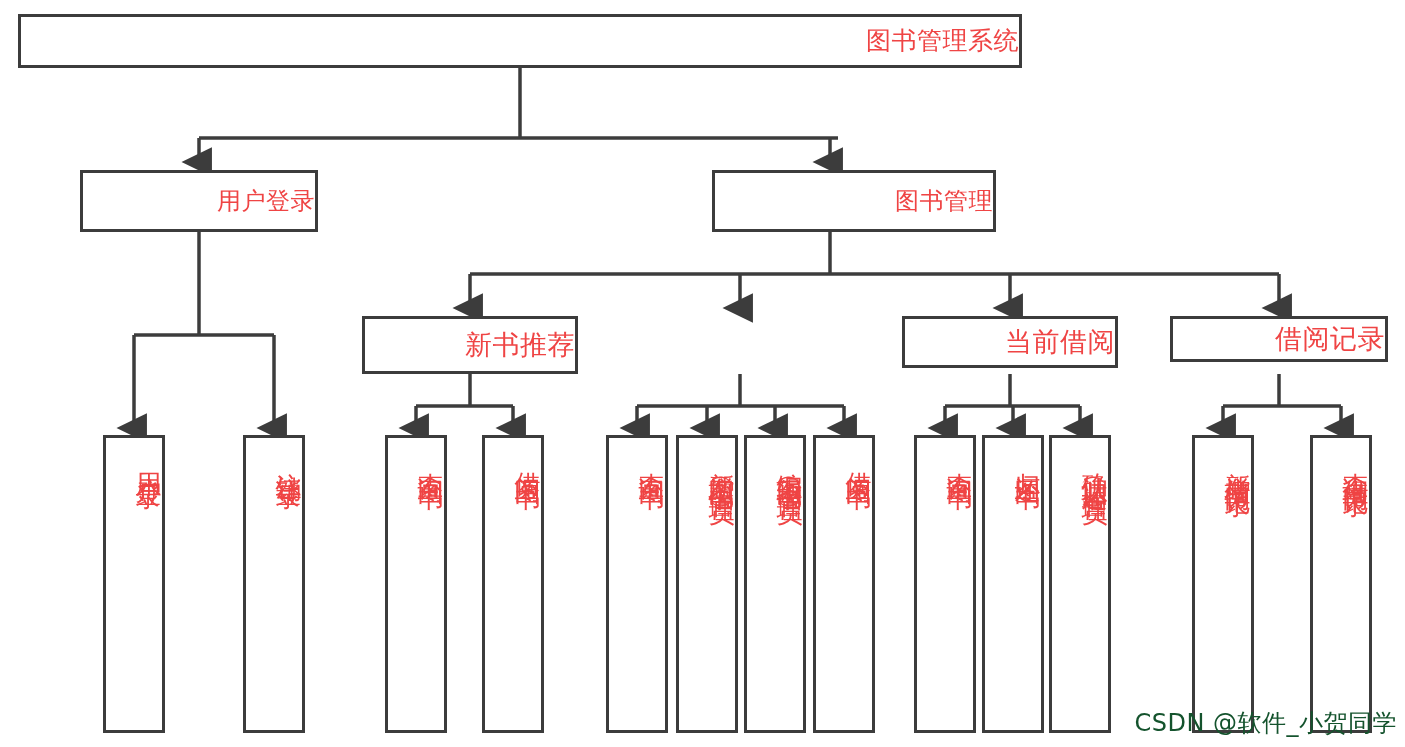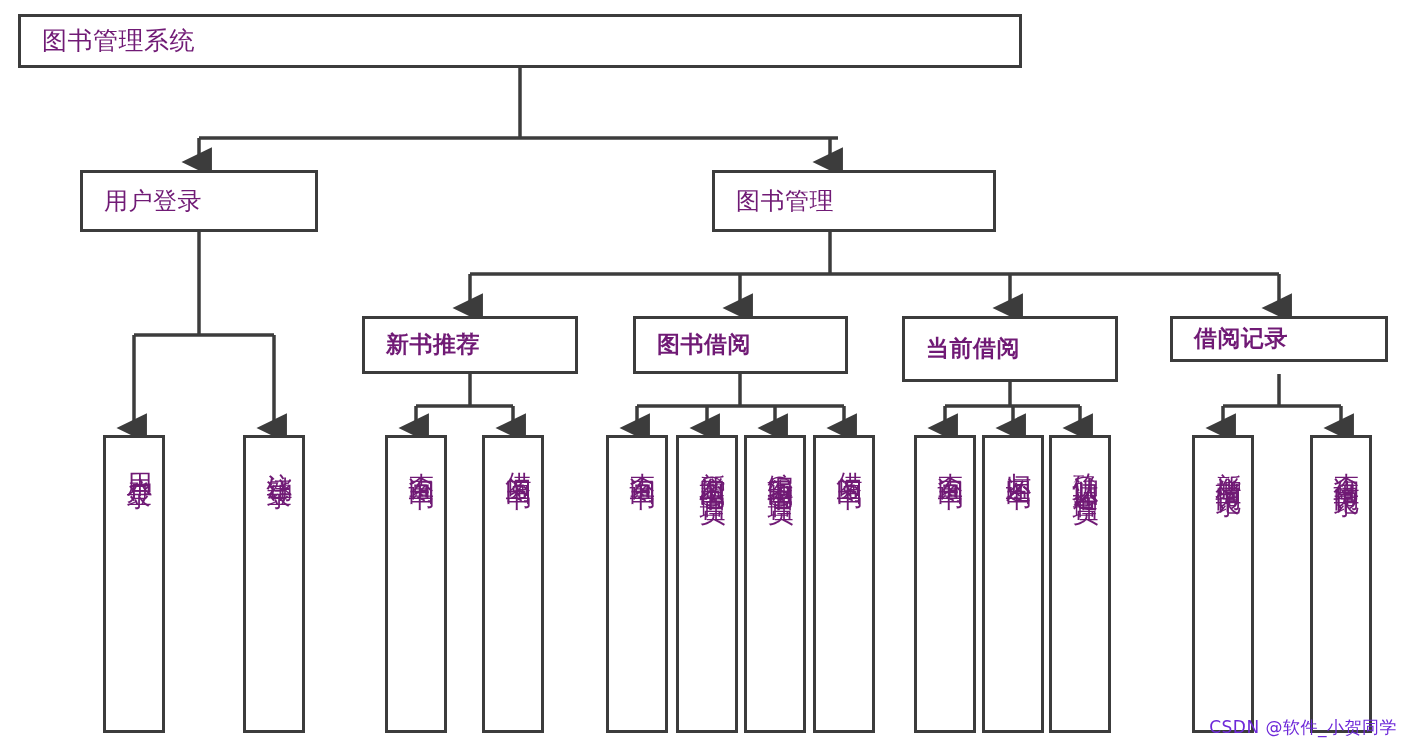--- a/index.html
+++ b/index.html
@@ -25,55 +25,55 @@
     height: 747px;
     pointer-events: none;
   }
   .node {
     position: absolute;
     box-sizing: border-box;
     background: #ffffff;
     border: 3px solid #3c3c3c;
     display: flex;
     align-items: center;
-    justify-content: flex-start;
-    color: #701a75;
+    justify-content: flex-end;
+    color: #ef4444;
     z-index: 2;
     padding-left: 21px;
   }
   .node-label {
     display: block;
     text-align: center;
     line-height: 1.18;
     white-space: nowrap;
     letter-spacing: 0.5px;
   }
   .node.root { border-width: 3px; }
   .node.root .node-label { font-size: 25px; }
   .node.level2 .node-label { font-size: 24px; }
-  .node.level3 .node-label { font-size: 23px; font-weight: bold; }
+  .node.level3 .node-label { font-size: 27px; }
   .node.leaf {
     border-width: 3px;
     align-items: flex-start;
     padding-top: 14px;
   }
   .node.leaf .node-label {
     writing-mode: vertical-rl;
     text-orientation: upright;
     font-size: 26px;
     letter-spacing: 4px;
     line-height: 1;
     white-space: nowrap;
   }
   .watermark {
     position: absolute;
     right: 8px;
     bottom: 8px;
-    font-size: 17px;
-    color: #6d28d9;
+    font-size: 24px;
+    color: #14532d;
     letter-spacing: 0.5px;
     white-space: nowrap;
     z-index: 3;
     font-family: "DejaVu Sans", "Liberation Sans", sans-serif;
   }
 </style>
 </head>
 <body>
 
 <div id="diagram">
@@ -135,24 +135,21 @@
   <div class="node level2" style="left:80px;top:170px;width:238px;height:62px;">
     <span class="node-label">用户登录</span>
   </div>
   <div class="node level2" style="left:712px;top:170px;width:284px;height:62px;">
     <span class="node-label">图书管理</span>
   </div>
 
   <div class="node level3" style="left:362px;top:316px;width:216px;height:58px;">
     <span class="node-label">新书推荐</span>
   </div>
-  <div class="node level3" style="left:633px;top:316px;width:215px;height:58px;">
-    <span class="node-label">图书借阅</span>
-  </div>
-  <div class="node level3" style="left:902px;top:316px;width:216px;height:66px;">
+  <div class="node level3" style="left:902px;top:316px;width:216px;height:52px;">
     <span class="node-label">当前借阅</span>
   </div>
   <div class="node level3" style="left:1170px;top:316px;width:218px;height:46px;">
     <span class="node-label">借阅记录</span>
   </div>
 
   <div class="node leaf" style="left:103px;top:435px;width:62px;height:298px;">
     <span class="node-label">用户登录</span>
   </div>
   <div class="node leaf" style="left:243px;top:435px;width:62px;height:298px;">

